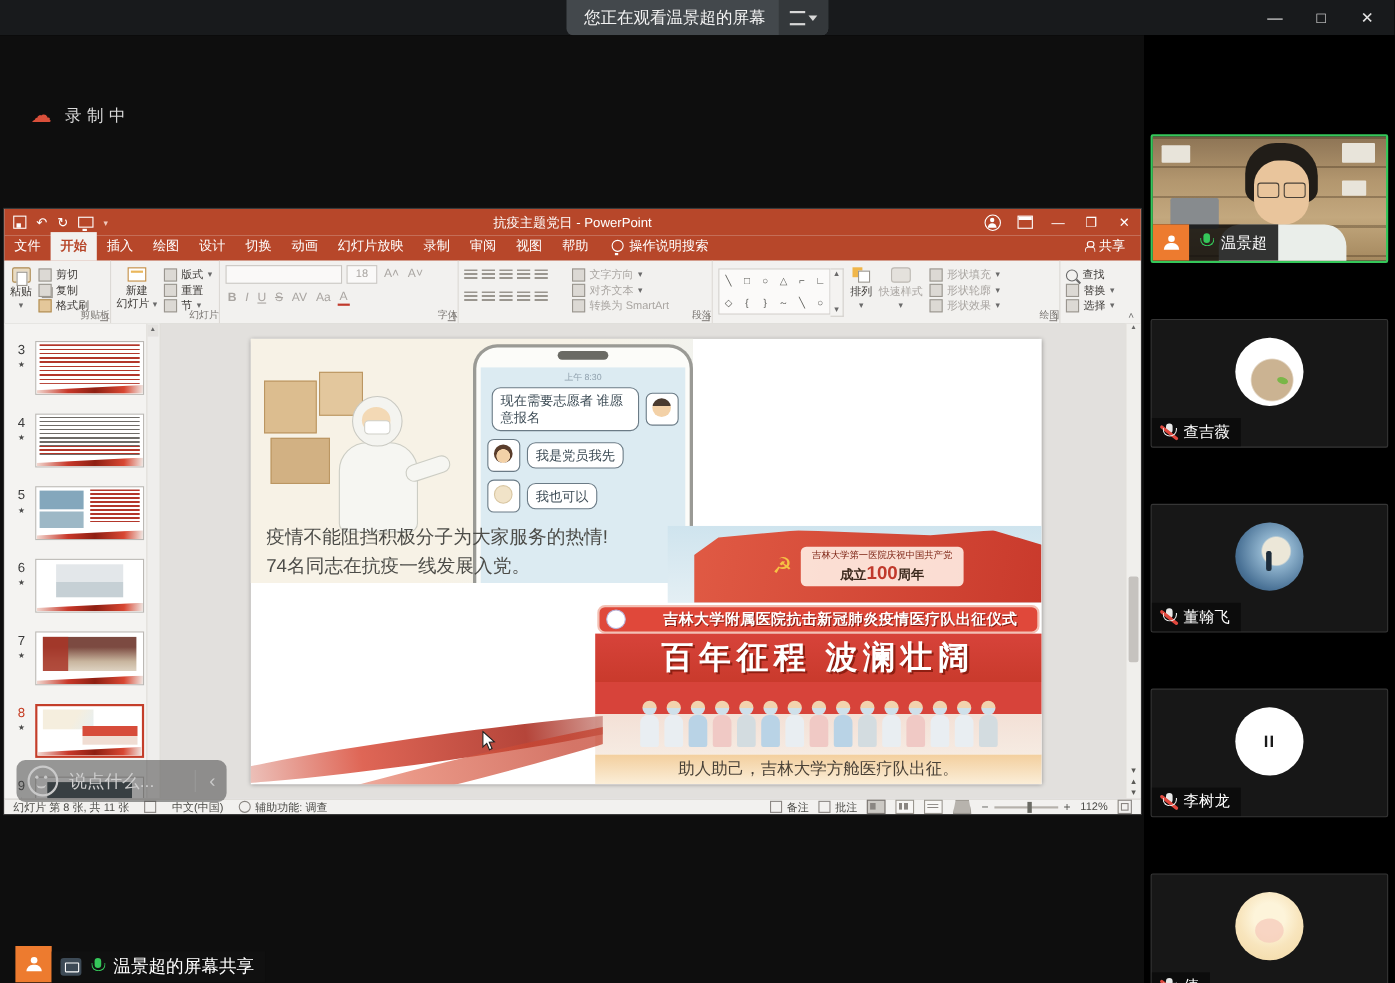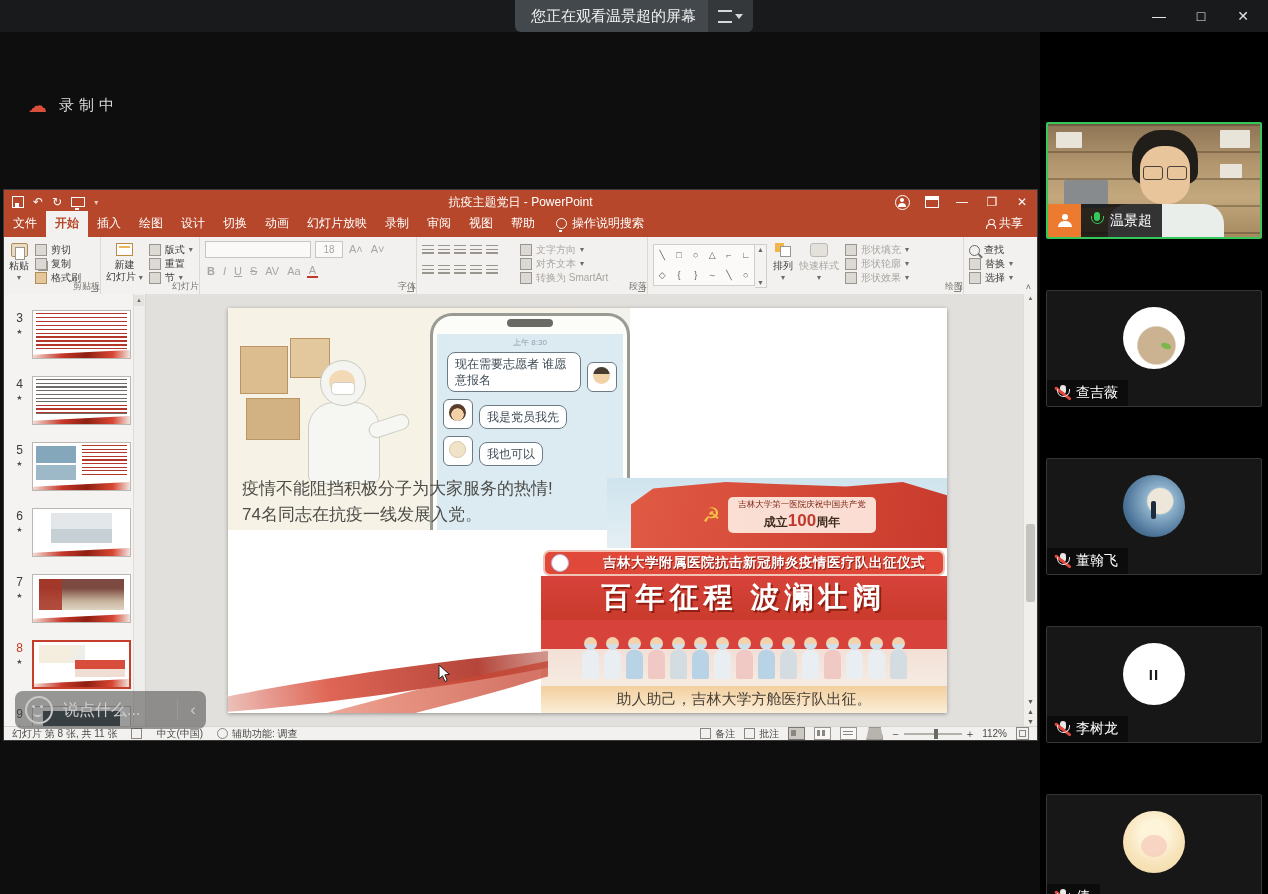--- a/index.html
+++ b/index.html
@@ -124,21 +124,21 @@
   .courier-hood{position:absolute;left:92px;top:52px;width:44px;height:44px;background:#f4f4f0;border:1.5px solid #c9c9c2;border-radius:50%;}
   .courier-face{position:absolute;left:101px;top:62px;width:26px;height:24px;background:#f3d9b5;border-radius:50%;}
   .courier-mask{position:absolute;left:103px;top:74px;width:22px;height:11px;background:#fff;border:1px solid #cfcfc8;border-radius:4px;}
   .courier-body{position:absolute;left:80px;top:94px;width:70px;height:80px;background:#f6f6f2;border:1.5px solid #cccdc4;border-radius:26px 26px 8px 8px;}
   .courier-arm{position:absolute;left:140px;top:110px;width:40px;height:14px;background:#f6f6f2;border:1.5px solid #cccdc4;border-radius:8px;transform:rotate(-18deg);}
   .phone{position:absolute;left:202px;top:5px;width:194px;height:217px;background:#fcfcf9;border:3px solid #58585299;border-radius:22px 22px 0 0;overflow:hidden;}
   .phone-top{position:relative;height:16px;}
   .phone-notch{position:absolute;left:50%;top:3px;transform:translateX(-50%);width:46px;height:8px;background:#6a6a64;border-radius:5px;}
   .phone-screen{position:absolute;left:4px;right:4px;top:18px;bottom:0;background:#dcebf2;padding:2px 6px;}
   .phone-time{text-align:center;font-size:8px;color:#8fa0ad;margin:1px 0 4px;}
-  .msg{display:flex;gap:6px;margin-bottom:7px;align-items:flex-end;}
+  .msg{display:flex;gap:6px;margin-bottom:7px;align-items:center;}
   .msg[data-side="right"]{flex-direction:row-reverse;}
   .msg-avatar{width:28px;height:28px;border:1.5px solid #6b7b86;border-radius:6px;background:#fff;flex:none;position:relative;overflow:hidden;}
   .msg-avatar::after{content:"";position:absolute;left:5px;top:4px;width:17px;height:17px;border-radius:50%;}
   .msg-avatar[data-who="boy"]::after{background:linear-gradient(180deg,#4a3b30 42%,#f3d1a7 42%);}
   .msg-avatar[data-who="girl"]::after{background:radial-gradient(circle at 50% 62%,#f3d1a7 44%,#5a3d2b 48%);}
   .msg-avatar[data-who="cat"]::after{background:#f1e3c8;border:1px solid #d8c6a2;box-sizing:border-box;}
   .msg-bubble{background:#fff;border:1.5px solid #6b7b86;border-radius:8px;padding:3px 7px;font-size:12px;color:#3c4b55;max-width:118px;line-height:1.35;}
   .cap1{position:absolute;left:14px;top:168px;width:450px;font-size:17px;color:#4c4c48;line-height:1.55;z-index:3;}
   .illo-right{position:absolute;left:313px;top:170px;width:406px;height:235px;overflow:hidden;}
   .sky{position:absolute;left:66px;right:0;top:0;height:70px;background:linear-gradient(180deg,#cfe4ee,#e4eff4);}
@@ -759,20 +759,30 @@
       </div>
     </div>
 
     <div class="chat-overlay">
       <i class="smiley"></i>
       <span class="chat-ph">说点什么...</span>
       <i class="chat-div"></i>
       <span class="chat-collapse">‹</span>
     </div>
 
+    <div class="share-ind">
+      <span class="badge-orange">
+          <i class="person-glyph"></i>
+        </span>
+      <span class="share-label">
+        <i class="ic-screenshare"></i>
+        <i class="mic" data-mic="on"></i>
+        <span class="share-text">温景超的屏幕共享</span>
+      </span>
+    </div>
 
     <span class="cursor">
       <svg width="13" height="19" viewBox="0 0 13 19">
           <path d="M1,1 L1,15 L4.5,11.8 L7,17.5 L9.3,16.4 L6.8,10.8 L11.4,10.4 Z" fill="#fff" stroke="#222" stroke-width="1"></path>
         </svg>
     </span>
   </div>
 
   <div class="sidebar">
 

